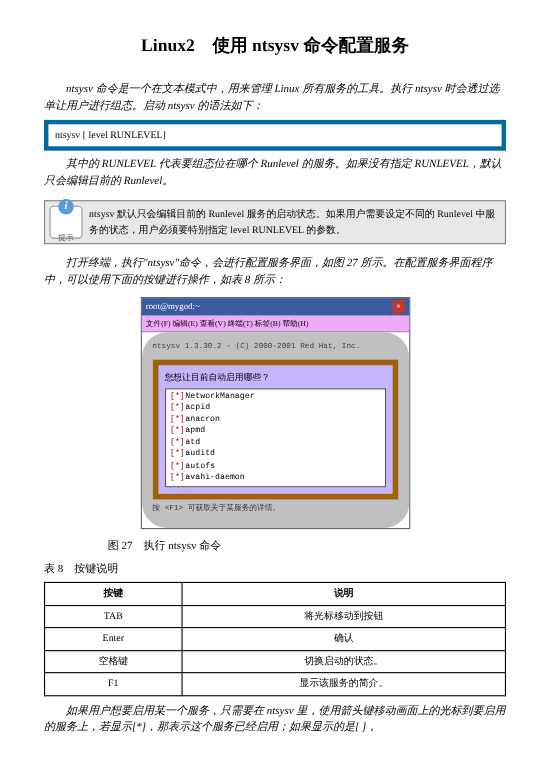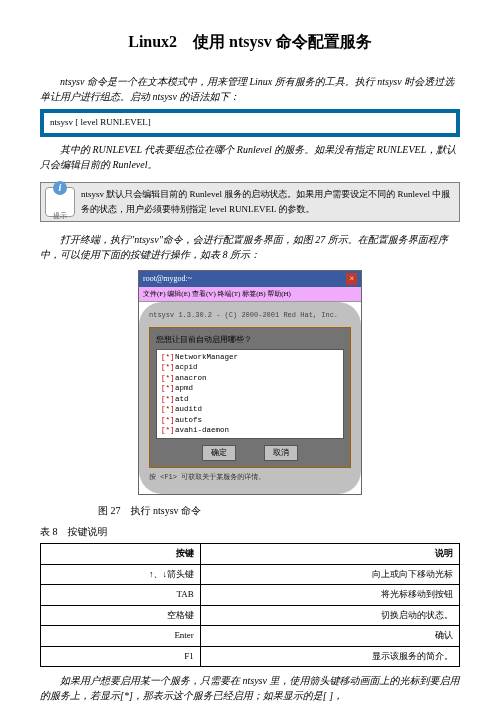--- a/index.html
+++ b/index.html
@@ -71,21 +71,21 @@
     .tip-label {
       font-size: 7px;
       color: #555;
       margin-top: 16px;
     }
     .tip-text {
       flex: 1;
       line-height: 1.6;
     }
     .screenshot {
-      width: 224px;
+      width: 245px;
       margin: 8px auto;
       border: 1px solid #666;
     }
     .win-bar {
       background: #3a5ba0;
       color: #fff;
       padding: 2px 4px;
       font-size: 8px;
       display: flex;
       justify-content: space-between;
@@ -108,22 +108,22 @@
       padding: 8px 10px 12px;
       font-family: "Courier New", monospace;
       border-radius: 23px;
     }
     .win-title-line {
       font-size: 7px;
       color: #444;
       margin-bottom: 6px;
     }
     .inner-box {
-      background: #737373;
-      border: 1px solid #a16207;
+      background: #c4b5fd;
+      border: 5px solid #a16207;
       padding: 6px;
     }
     .inner-heading {
       font-size: 8px;
       margin-bottom: 3px;
     }
     .service-list {
       background: #fff;
       border: 1px solid #555;
       padding: 2px 4px;
@@ -164,21 +164,21 @@
       margin-bottom: 4px;
     }
     table.key-table {
       width: 100%;
       border-collapse: collapse;
     }
     table.key-table th, table.key-table td {
       border: 1px solid #000;
       padding: 3px 6px;
       font-size: 9px;
-      text-align: right;
+      text-align: center;
     }
   </style>
 </head>
 <body>
 
 <h1 class="title">Linux2　使用 ntsysv 命令配置服务</h1>
 
 <p class="para">ntsysv 命令是一个在文本模式中，用来管理 Linux 所有服务的工具。执行 ntsysv 时会透过选单让用户进行组态。启动 ntsysv 的语法如下：</p>
 
 <div class="code-box">
@@ -234,55 +234,47 @@
           </div>
         <div class="service-item">
             <span class="svc-check">[*]</span>
             <span>autofs</span>
           </div>
         <div class="service-item">
             <span class="svc-check">[*]</span>
             <span>avahi-daemon</span>
           </div>
       </div>
-      <div class="buttons-row">
-        <div class="tui-btn">确定</div>
-        <div class="tui-btn">取消</div>
-      </div>
     </div>
     <div class="hint-line">按 &lt;F1&gt; 可获取关于某服务的详情。</div>
   </div>
 </div>
 
 <div class="caption">图 27　执行 ntsysv 命令</div>
 
 <div class="table-caption">表 8　按键说明</div>
 
 <table class="key-table">
   <tbody>
       <tr>
     <th>按键</th>
     <th>说明</th>
   </tr>
   <tr>
-        <td>↑、↓箭头键</td>
-        <td>向上或向下移动光标</td>
-      </tr>
-  <tr>
         <td>TAB</td>
         <td>将光标移动到按钮</td>
       </tr>
   <tr>
+        <td>Enter</td>
+        <td>确认</td>
+      </tr>
+  <tr>
         <td>空格键</td>
         <td>切换启动的状态。</td>
       </tr>
   <tr>
-        <td>Enter</td>
-        <td>确认</td>
-      </tr>
-  <tr>
         <td>F1</td>
         <td>显示该服务的简介。</td>
       </tr>
 </tbody>
   </table>
 
 <p class="para" style="margin-top:6px">如果用户想要启用某一个服务，只需要在 ntsysv 里，使用箭头键移动画面上的光标到要启用的服务上，若显示[*]，那表示这个服务已经启用；如果显示的是[  ]，</p>
 
 </body></html>

